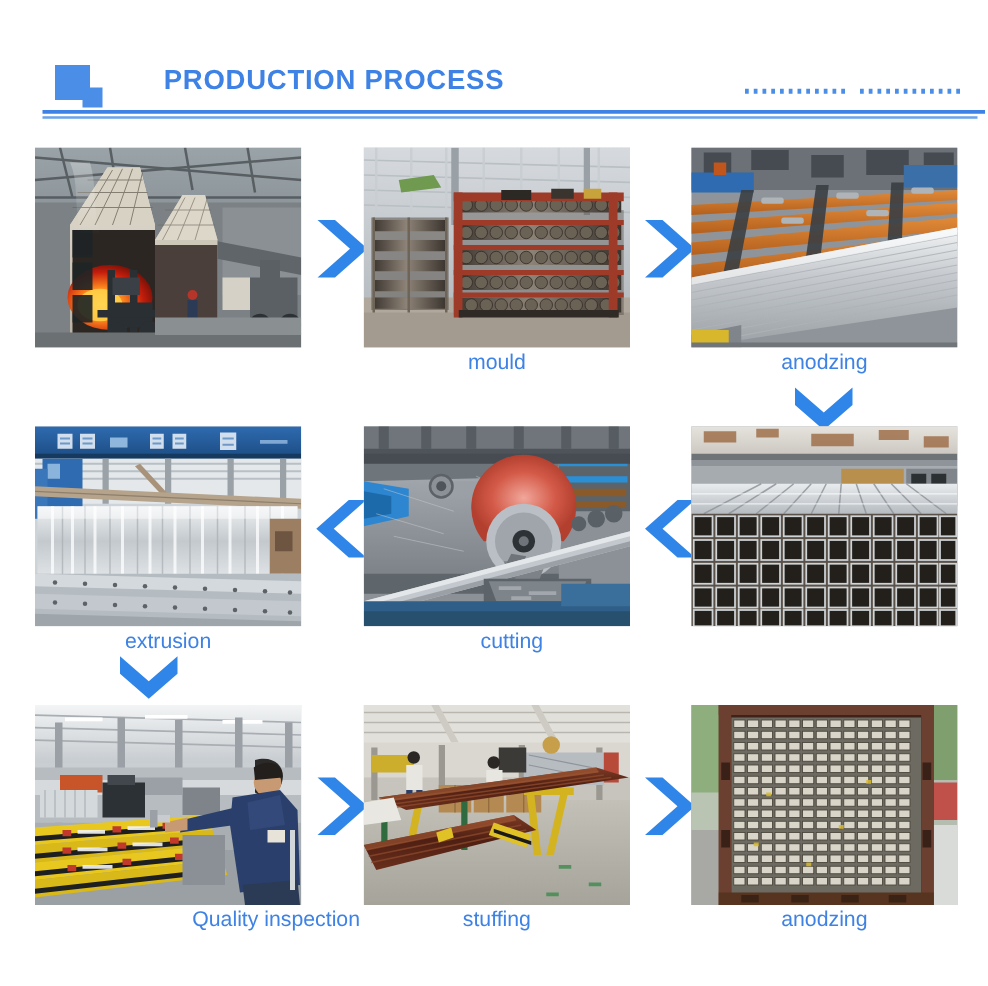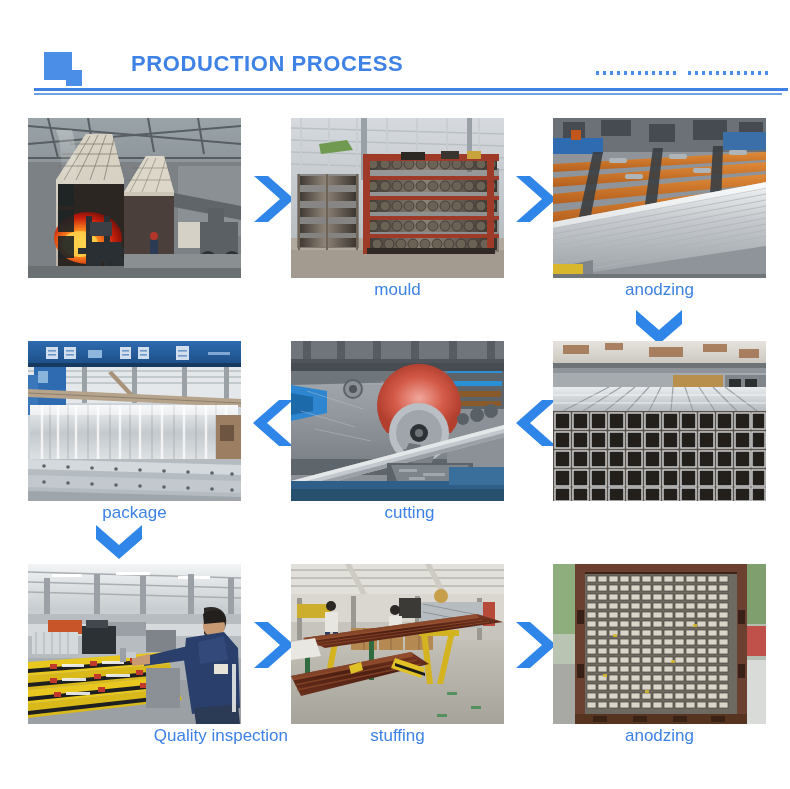--- a/index.html
+++ b/index.html
@@ -593,21 +593,21 @@
           <circle cx="64" cy="143" r="1.8"></circle>
         <circle cx="88" cy="144" r="1.8"></circle>
           <circle cx="112" cy="145" r="1.8"></circle>
           <circle cx="136" cy="146" r="1.8"></circle>
         <circle cx="160" cy="147" r="1.8"></circle>
           <circle cx="184" cy="148" r="1.8"></circle>
           <circle cx="204" cy="149" r="1.8"></circle>
       </g>
     </svg>
   </div>
-  <div class="caption" style="left:28px; top:503px;">package</div>
+  <div class="caption" style="left:28px; top:503px;">extrusion</div>
 </div>
 
 <div class="arrow" style="left:247px; top:396px;">
   <svg width="52" height="54" viewBox="0 0 52 54">
     <path d="M46 4 L20 27 L46 50 L32 50 L6 27 L32 4 Z" fill="#2f86e8"></path>
   </svg>
 </div>
 
 <div class="cell">
   <div class="photo" style="left:291px; top:341px;">

